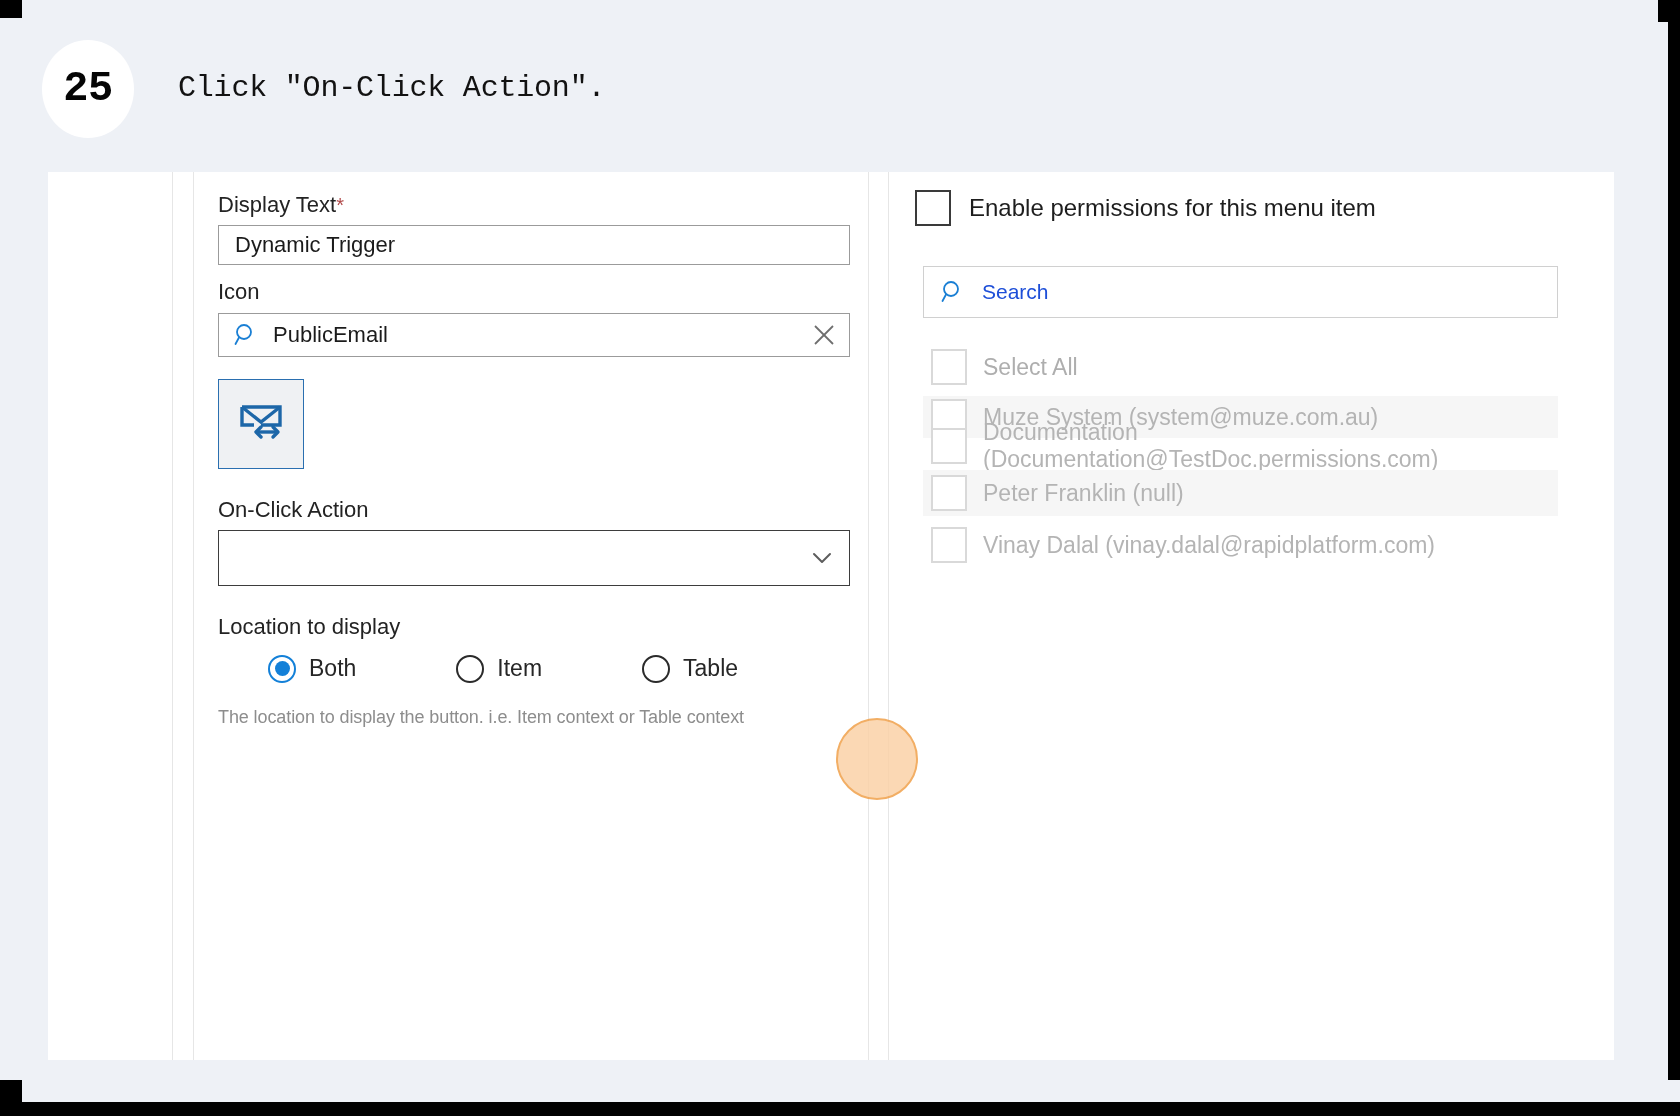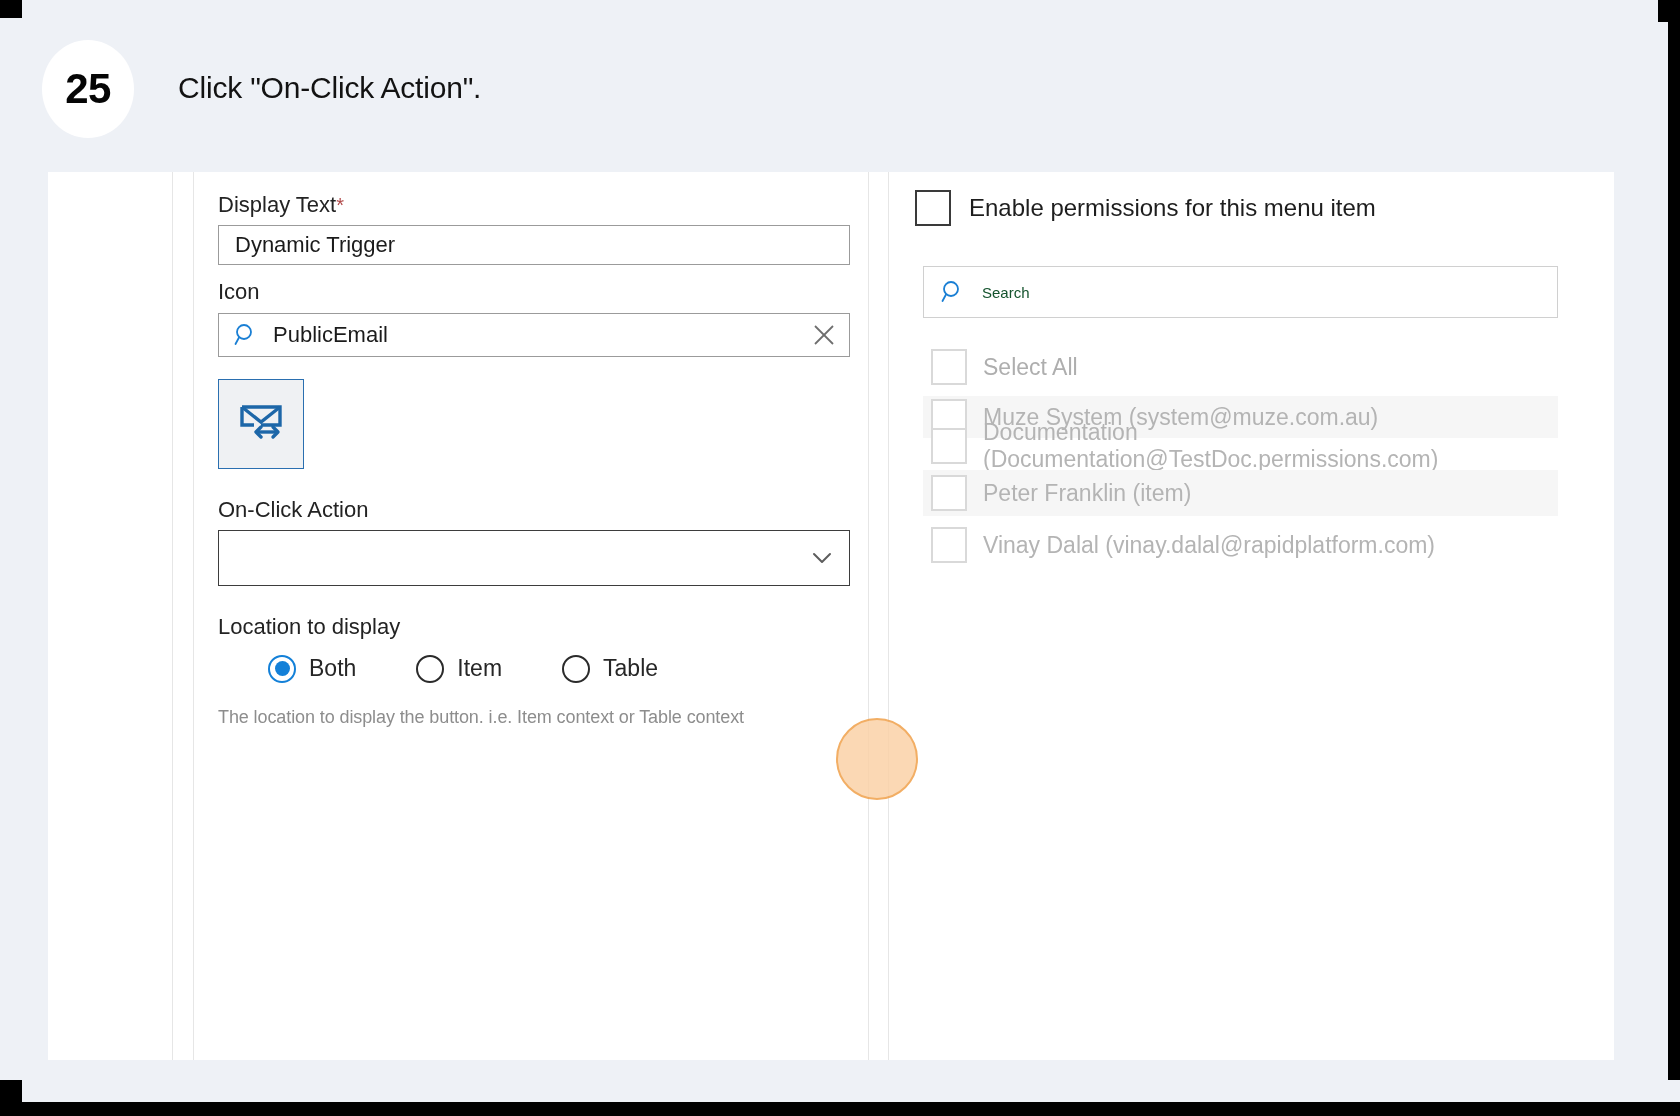--- a/index.html
+++ b/index.html
@@ -26,21 +26,21 @@
   }
   #edge-bottom {
     position: absolute; left: 0; bottom: 0;
     width: 1680px; height: 14px; background: #000000; z-index: 60;
   }
 
   
   #step-header {
     position: absolute;
     left: 0; top: 0;
-    width: 1680px; height: 172px;
+    width: 1680px; height: 172px; font-family: Liberation Mono, monospace;
   }
   #step-badge {
     position: absolute;
     left: 42px; top: 40px;
     width: 92px; height: 98px;
     background: #ffffff;
     border-radius: 50%;
     display: flex; align-items: center; justify-content: center;
   }
   #step-badge-number {
@@ -149,21 +149,21 @@
     line-height: 0;
   }
 
   #location-label { margin-top: 28px; }
 
   #radio-row {
     margin-top: 14px;
     display: flex;
     align-items: flex-start;
     padding-left: 50px;
-    gap: 60px;
+    gap: 100px;
   }
   .radio-item {
     display: flex; align-items: center; gap: 13px;
   }
   .radio-dot {
     width: 28px; height: 28px;
     border-radius: 50%;
     border: 2px solid #2b2b2b;
     background: #ffffff;
     display: flex; align-items: center; justify-content: center;
@@ -220,22 +220,22 @@
     margin-top: 40px;
     margin-left: 10px;
     width: 635px; height: 52px;
     border: 1px solid #d0d0d0;
     background: #ffffff;
     display: flex; align-items: center;
     gap: 16px;
     padding: 0 16px;
   }
   #perm-search .ph {
-    font-size: 15px;
-    color: #14532d;
+    font-size: 21px;
+    color: #1d4ed8;
   }
 
   #perm-list {
     margin-top: 26px;
     margin-left: 10px;
     width: 635px;
     position: relative;
     height: 230px;
   }
   .perm-row {
@@ -398,21 +398,21 @@
         <span class="perm-label">Muze System (system@muze.com.au)</span>
       </div>
 
       <div class="perm-row" id="perm-row-1">
         <span class="checkbox muted"></span>
         <span class="perm-label">Documentation (Documentation@TestDoc.permissions.com)</span>
       </div>
 
       <div class="perm-row zebra" id="perm-row-2">
         <span class="checkbox muted"></span>
-        <span class="perm-label">Peter Franklin (item)</span>
+        <span class="perm-label">Peter Franklin (null)</span>
       </div>
 
       <div class="perm-row" id="perm-row-3">
         <span class="checkbox muted"></span>
         <span class="perm-label">Vinay Dalal (vinay.dalal@rapidplatform.com)</span>
       </div>
 
     </div>
   </div>
 

